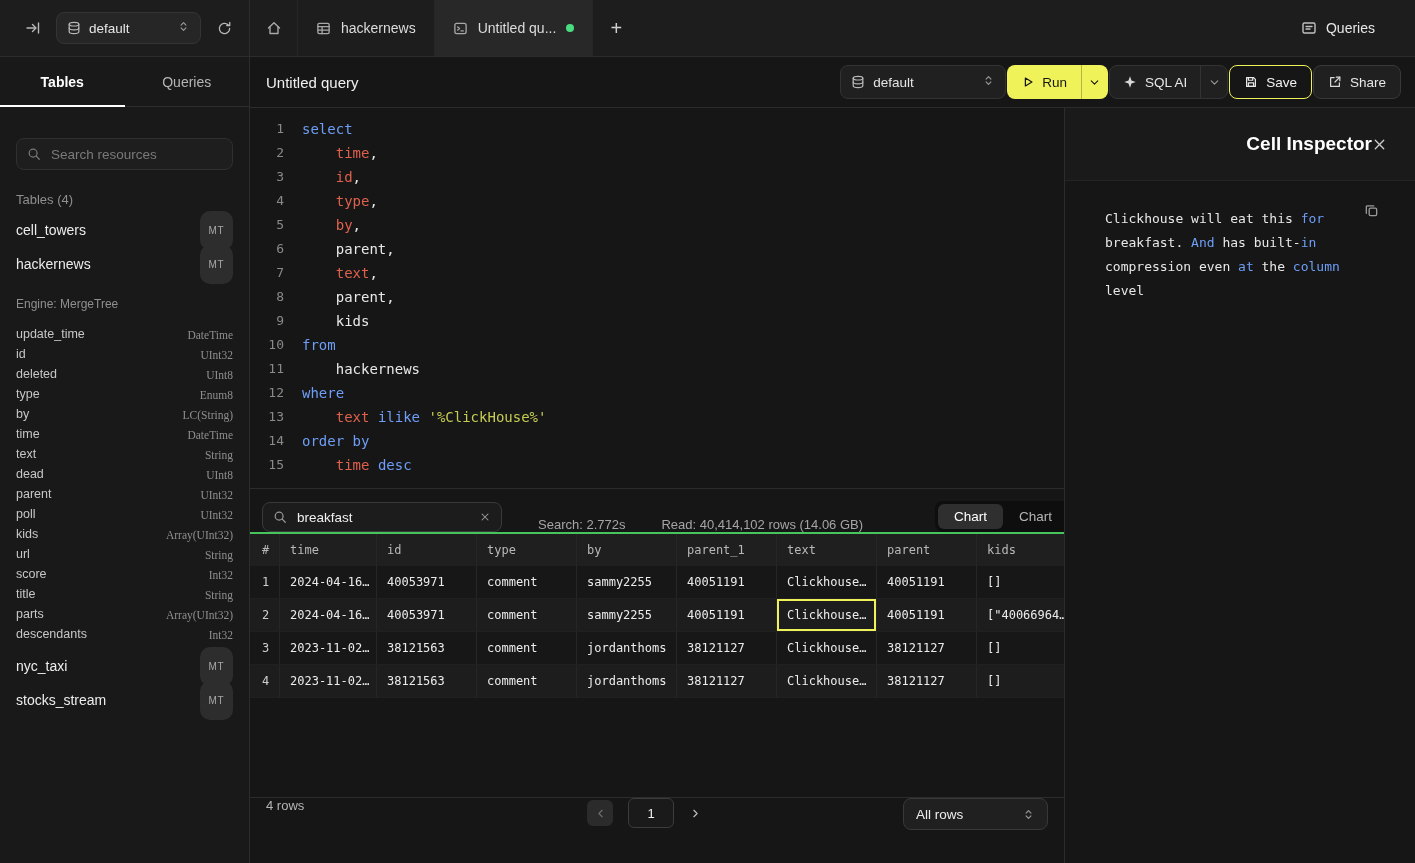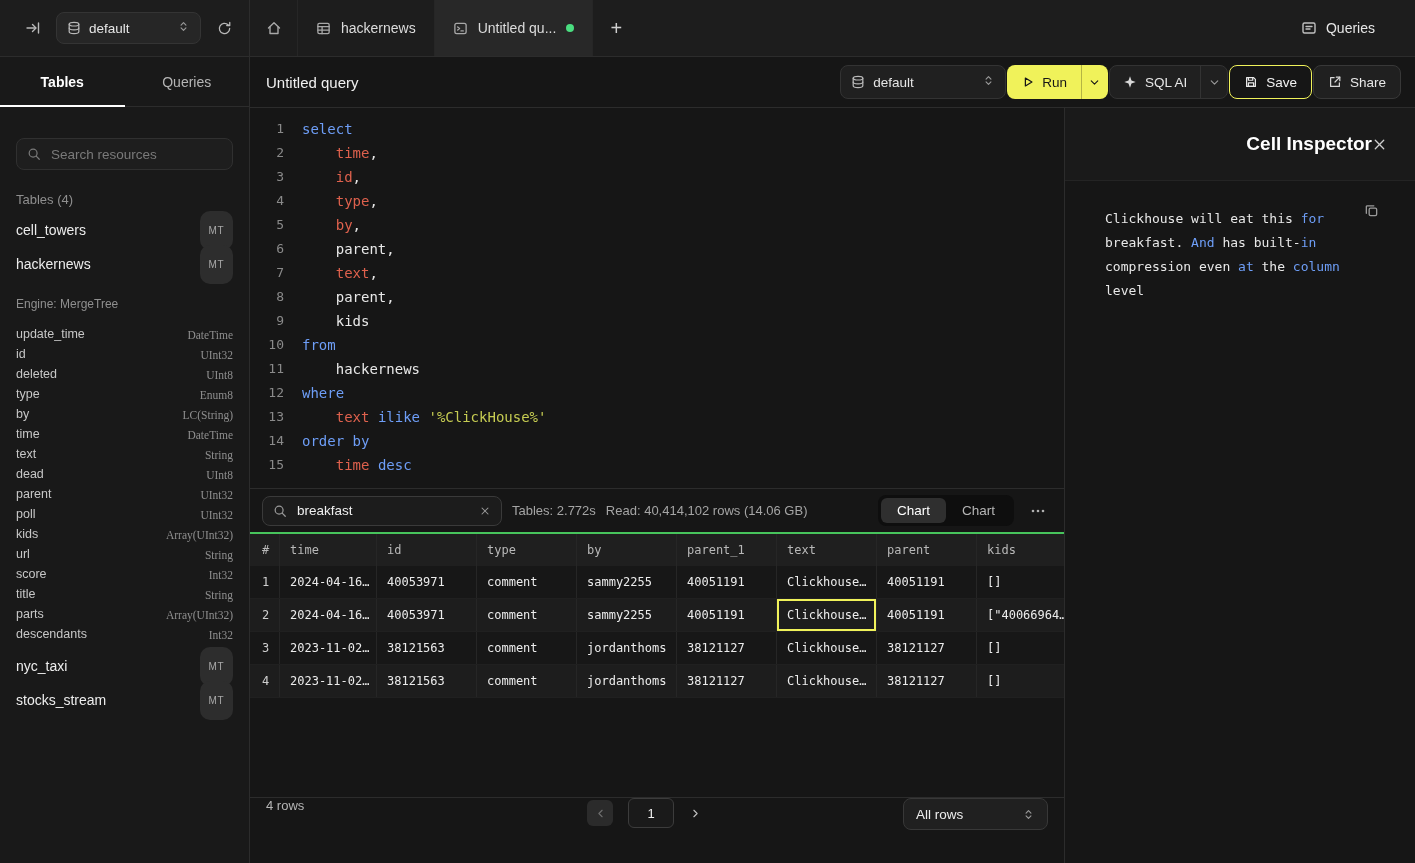--- a/index.html
+++ b/index.html
@@ -82,21 +82,21 @@
   .share-btn{background:var(--btn);border:1px solid var(--btnborder);padding:0 14px;gap:8px;color:#e8e8e8}
 
   
   .workspace{position:absolute;left:250px;top:108px;width:814px;height:755px;display:flex;flex-direction:column}
   .editor{height:380px;padding:9px 0 0 12px;font-family:"DejaVu Sans Mono",monospace;font-size:14px;cursor:text}
   .ed-line{display:flex;height:24px;line-height:24px}
   .ed-num{width:22px;text-align:right;color:#8a8a8a;margin-right:18px;font-size:13px;flex:none}
   .ed-code{white-space:pre}
   .tk-kw{color:var(--kw)} .tk-fd{color:var(--fd)} .tk-pl{color:#e8e8e8} .tk-str{color:var(--str)}
 
-  .results-toolbar{height:44px;border-top:1px solid var(--border);display:flex;align-items:center;padding:0 12px;gap:10px}
+  .results-toolbar{height:44px;border-top:1px solid var(--border);display:flex;align-items:flex-end;padding:0 12px;gap:36px}
   .rt-search{width:240px;height:30px;border:1px solid #3a3a3a;background:#1c1c1c;border-radius:8px;
              display:flex;align-items:center;gap:8px;padding:0 10px;color:#9a9a9a;margin-top:0}
   .rt-search input{flex:1;background:transparent;border:none;outline:none;color:#f0f0f0;font-size:13.5px;
                    font-family:"Liberation Sans",sans-serif;min-width:0}
   .stat{color:#a5a5a5;font-size:13px;white-space:nowrap}
   .seg-ctl{display:flex;background:#0e0e0e;border-radius:8px;padding:3px}
   .seg{padding:5px 16px;border-radius:6px;color:#b5b5b5;font-size:13.5px;cursor:pointer}
   .seg.active{background:#2f2f2f;color:#fff}
   .dots-btn{color:#b0b0b0;display:flex;align-items:center;cursor:pointer;padding:0 6px}
 
@@ -474,21 +474,21 @@
           </svg>
       </span>
       <input type="text" value="breakfast" style="">
       <span style="display:flex;color:#9a9a9a;cursor:pointer">
         <svg width="12" height="12" viewBox="0 0 16 16">
             <path d="M4 4l8 8"></path>
             <path d="M12 4l-8 8"></path>
           </svg>
       </span>
     </div>
-    <span class="stat">Tables: 2.772s</span>
+    <span class="stat">Search: 2.772s</span>
     <span class="stat">Read: 40,414,102 rows (14.06 GB)</span>
     <span class="spacer"></span>
     <div class="seg-ctl">
       <span class="seg active">Chart</span>
       <span class="seg">Chart</span>
     </div>
     <span class="dots-btn">
       <svg class="fill" width="16" height="16" viewBox="0 0 16 16">
           <circle cx="3" cy="8" r="1.3"></circle>
           <circle cx="8" cy="8" r="1.3"></circle>

